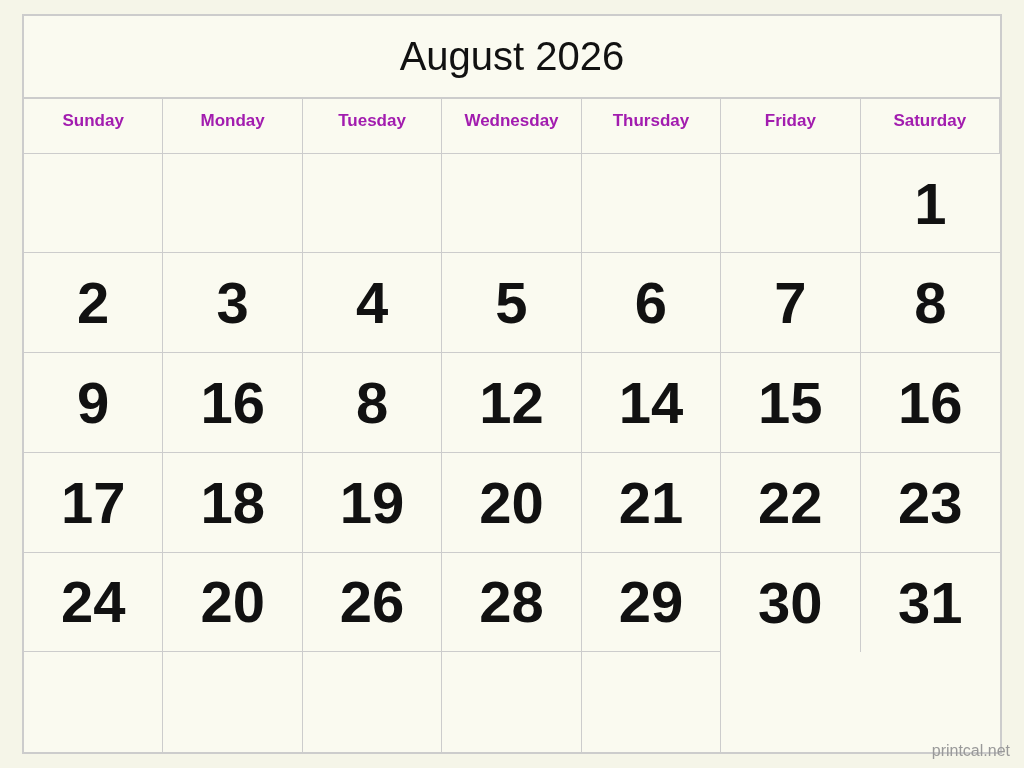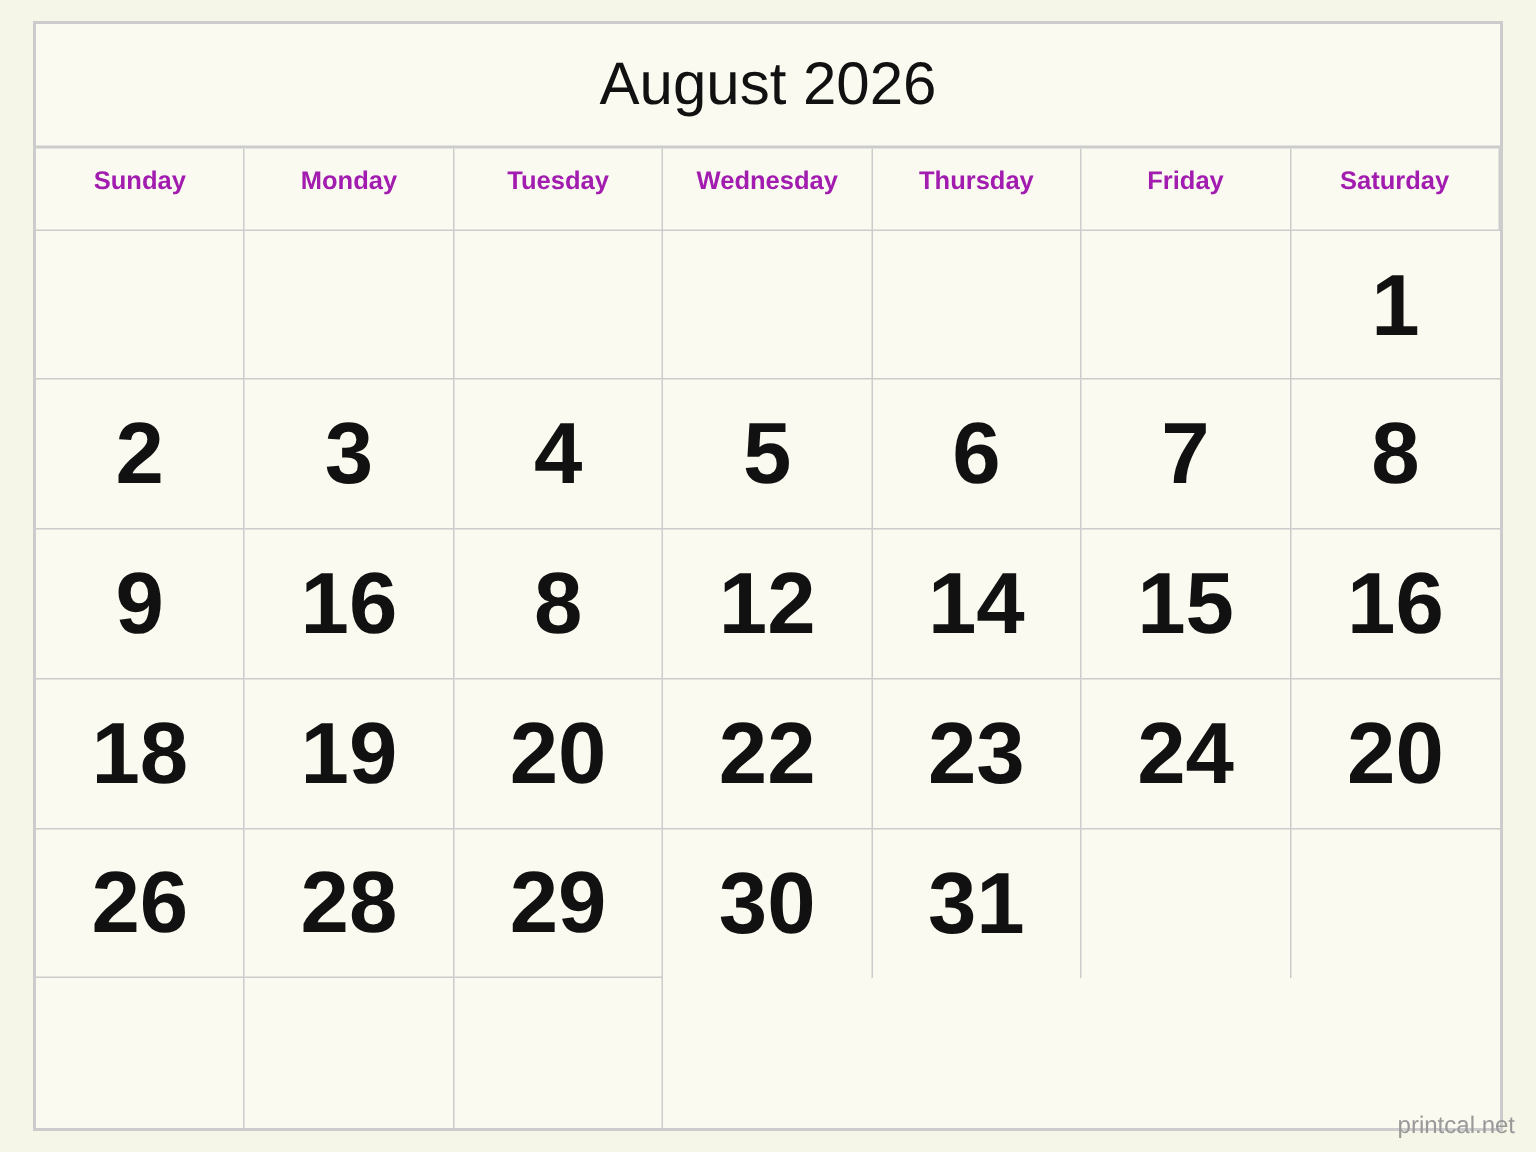--- a/index.html
+++ b/index.html
@@ -117,23 +117,25 @@
       <div class="day-cell">6</div>
       <div class="day-cell">7</div>
       <div class="day-cell">8</div>
       <div class="day-cell">9</div>
       <div class="day-cell">16</div>
       <div class="day-cell">8</div>
       <div class="day-cell">12</div>
       <div class="day-cell">14</div>
       <div class="day-cell">15</div>
       <div class="day-cell">16</div>
+      <div class="day-cell">17</div>
       <div class="day-cell">18</div>
       <div class="day-cell">19</div>
       <div class="day-cell">20</div>
+      <div class="day-cell">21</div>
       <div class="day-cell">22</div>
       <div class="day-cell">23</div>
       <div class="day-cell">24</div>
       <div class="day-cell">20</div>
       <div class="day-cell">26</div>
       <div class="day-cell">28</div>
       <div class="day-cell">29</div>
       <div class="day-cell last-row">30</div>
       <div class="day-cell last-row">31</div>
       <div class="day-cell empty last-row"></div>

